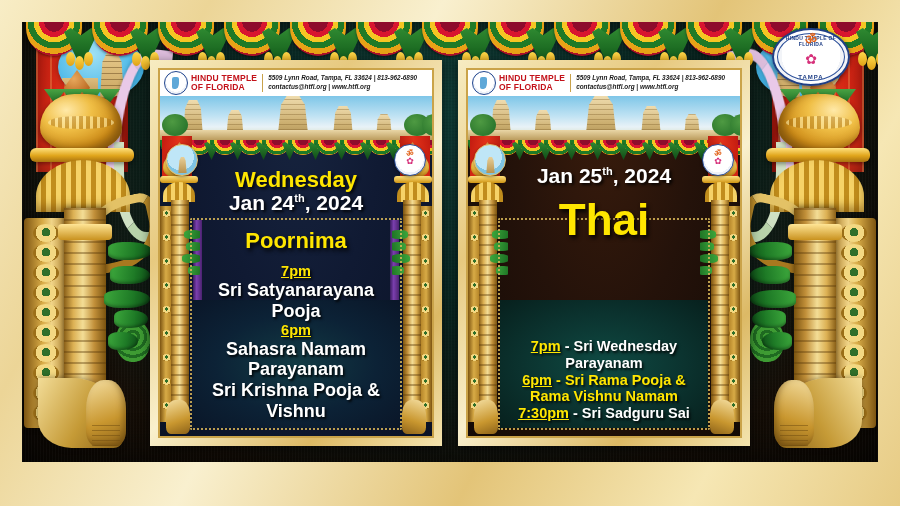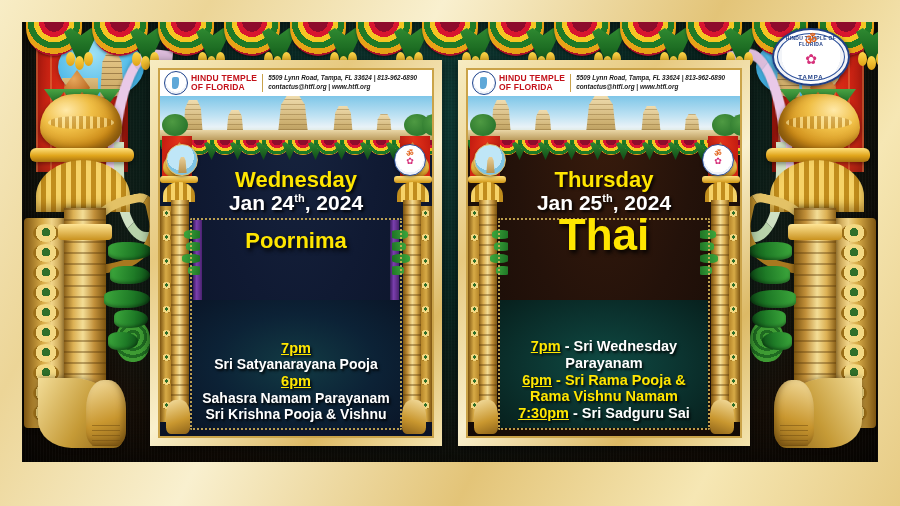--- a/index.html
+++ b/index.html
@@ -278,27 +278,27 @@
 
   .dayname{font-size:22px;font-weight:bold;color:#ffe600;line-height:1.06;
     text-shadow:2px 2px 3px rgba(0,0,0,.85);margin-top:4px;}
   .datetext{font-size:21px;font-weight:bold;color:#ffffff;line-height:1.1;
     text-shadow:2px 2px 3px rgba(0,0,0,.85);white-space:nowrap;}
   .datetext sup{font-size:11px;vertical-align:super;}
 
   .festival{font-weight:bold;color:#ffe600;line-height:.96;
     text-shadow:2px 3px 4px rgba(0,0,0,.9);}
   .card.left .festival{font-size:22px;margin-top:16px;}
-  .card.right .festival{font-size:44px;margin-top:0;text-align:center;}
+  .card.right .festival{font-size:44px;margin-top:12px;text-align:center;}
   .card.right .festival .l2{font-size:38px;display:block;}
 
   .sched{margin-top:auto;margin-bottom:14px;width:100%;}
   .srow{line-height:1.16;font-weight:bold;
     text-shadow:1.5px 1.5px 2.5px rgba(0,0,0,.9);}
-  .card.left .srow{font-size:14px;color:#ffffff;}
+  .card.left .srow{font-size:18px;color:#ffffff;}
   .card.left .srow.time{font-size:14.5px;color:#ffe600;text-decoration:underline;}
   .card.right .srow{font-size:14.5px;color:#ffffff;}
   .card.right .srow.yellow{color:#ffe600;}
   .card.right .srow u{color:#ffe600;text-decoration:underline;}
   .card.left .srow u{color:#ffe600;text-decoration:underline;}
 </style>
 </head>
 <body>
 
 <div class="stage">
@@ -718,21 +718,20 @@
                 <b style="left:2px;top:14px;width:18px"></b>
                 <b style="left:-2px;top:26px;width:20px"></b>
                 <b style="left:4px;top:38px;width:16px"></b>
     </div>
     <div class="cp-figure"></div>
   </div>
 
     <div class="sched-bg"></div>
     <div class="textframe"></div>
     <div class="ctext">
-      <div class="dayname">Thursday</div>
       <div class="datetext">Jan 25<sup>th</sup>, 2024</div>
       <div class="festival"><span>Thai</span></div>
       <div class="sched">
                 <div class="srow"><u>7pm</u><span> - </span><span>Sri Wednesday</span></div>
                 <div class="srow"><span>Parayanam</span></div>
                 <div class="srow yellow"><u>6pm</u><span> - </span><span>Sri Rama Pooja &amp;</span></div>
                 <div class="srow yellow"><span>Rama Vishnu Namam</span></div>
                 <div class="srow"><u>7:30pm</u><span> - </span><span>Sri Sadguru Sai</span></div>
               </div>
     </div>

